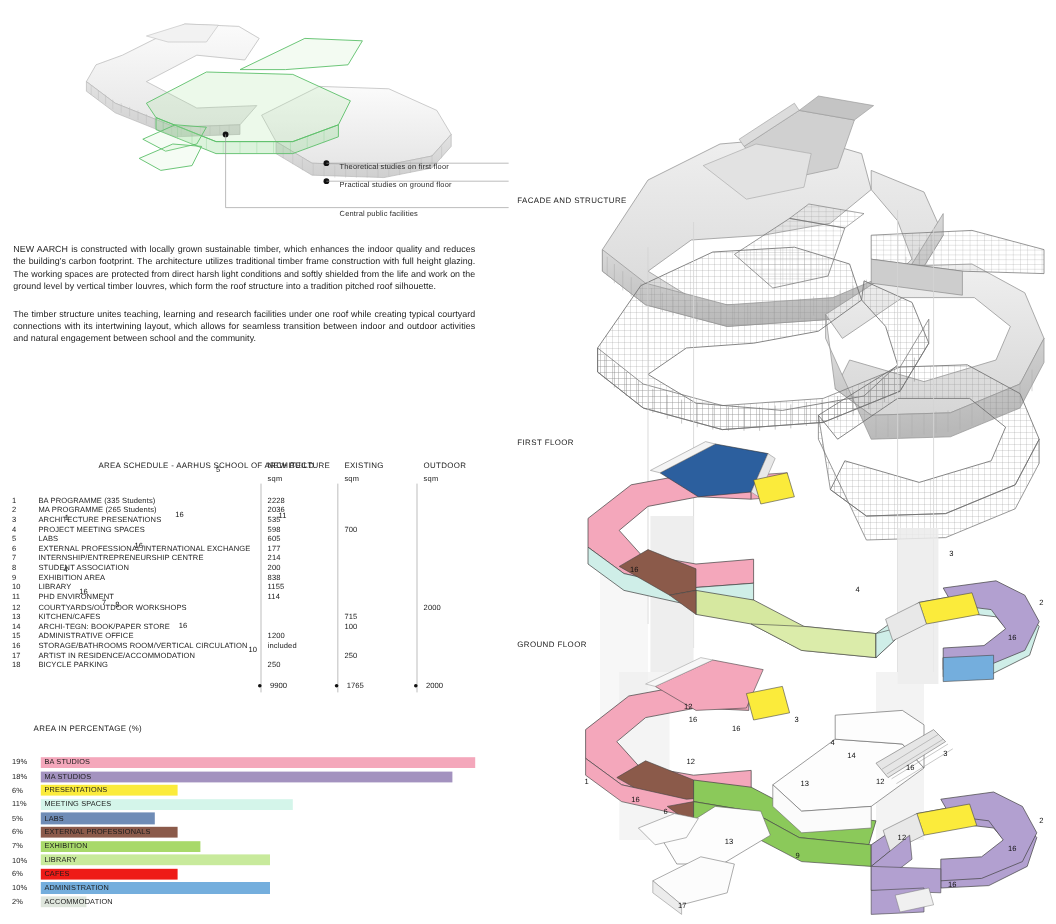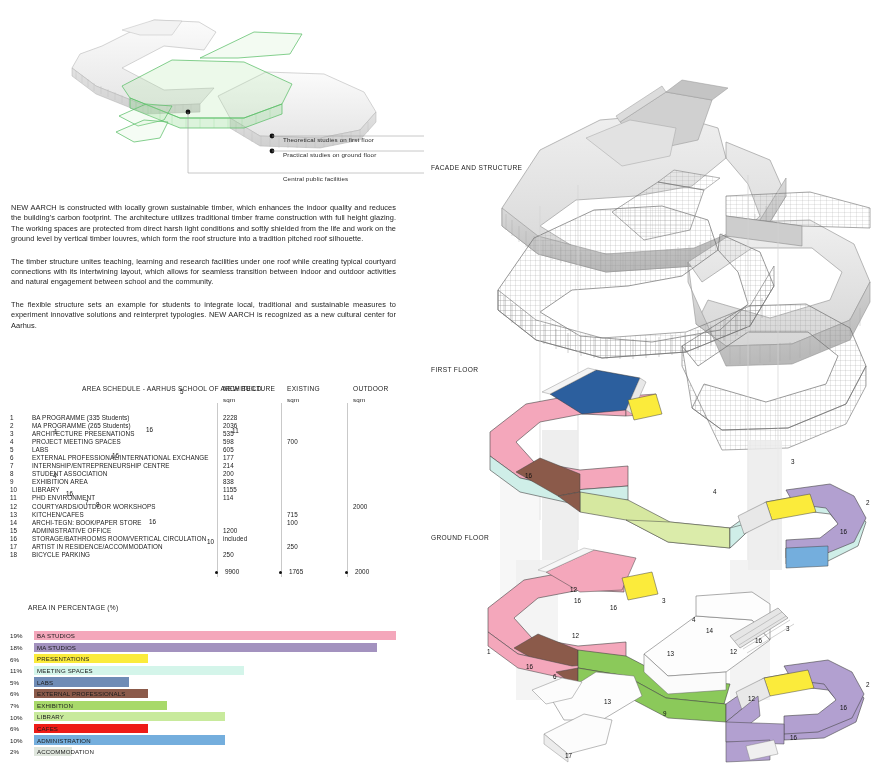--- a/index.html
+++ b/index.html
@@ -192,21 +192,20 @@
 
     <div class="legend-lines">
       <div class="leg-row leg-l1">Theoretical studies on first floor</div>
       <div class="leg-row leg-l2">Practical studies on ground floor</div>
       <div class="leg-row leg-l3">Central public facilities</div>
     </div>
 
     <div class="prose">
       <p>NEW AARCH is constructed with locally grown sustainable timber, which enhances the indoor quality and reduces the building's carbon footprint. The architecture utilizes traditional timber frame construction with full height glazing. The working spaces are protected from direct harsh light conditions and softly shielded from the life and work on the ground level by vertical timber louvres, which form the roof structure into a tradition pitched roof silhouette.</p>
       <p>The timber structure unites teaching, learning and research facilities under one roof while creating typical courtyard connections with its intertwining layout, which allows for seamless transition between indoor and outdoor activities and natural engagement between school and the community.</p>
-      <p>The flexible structure sets an example for students to integrate local, traditional and sustainable measures to experiment innovative solutions and reinterpret typologies. NEW AARCH is recognized as a new cultural center for Aarhus.</p>
     </div>
 
     <div class="schedule">
       <div class="sch-head">
         <div class="sch-title">AREA SCHEDULE - AARHUS SCHOOL OF ARCHITECTURE</div>
         <div class="col-h ch-new">
           <span>NEW BUILD</span>
           <small>sqm</small>
         </div>
         <div class="col-h ch-exist">

